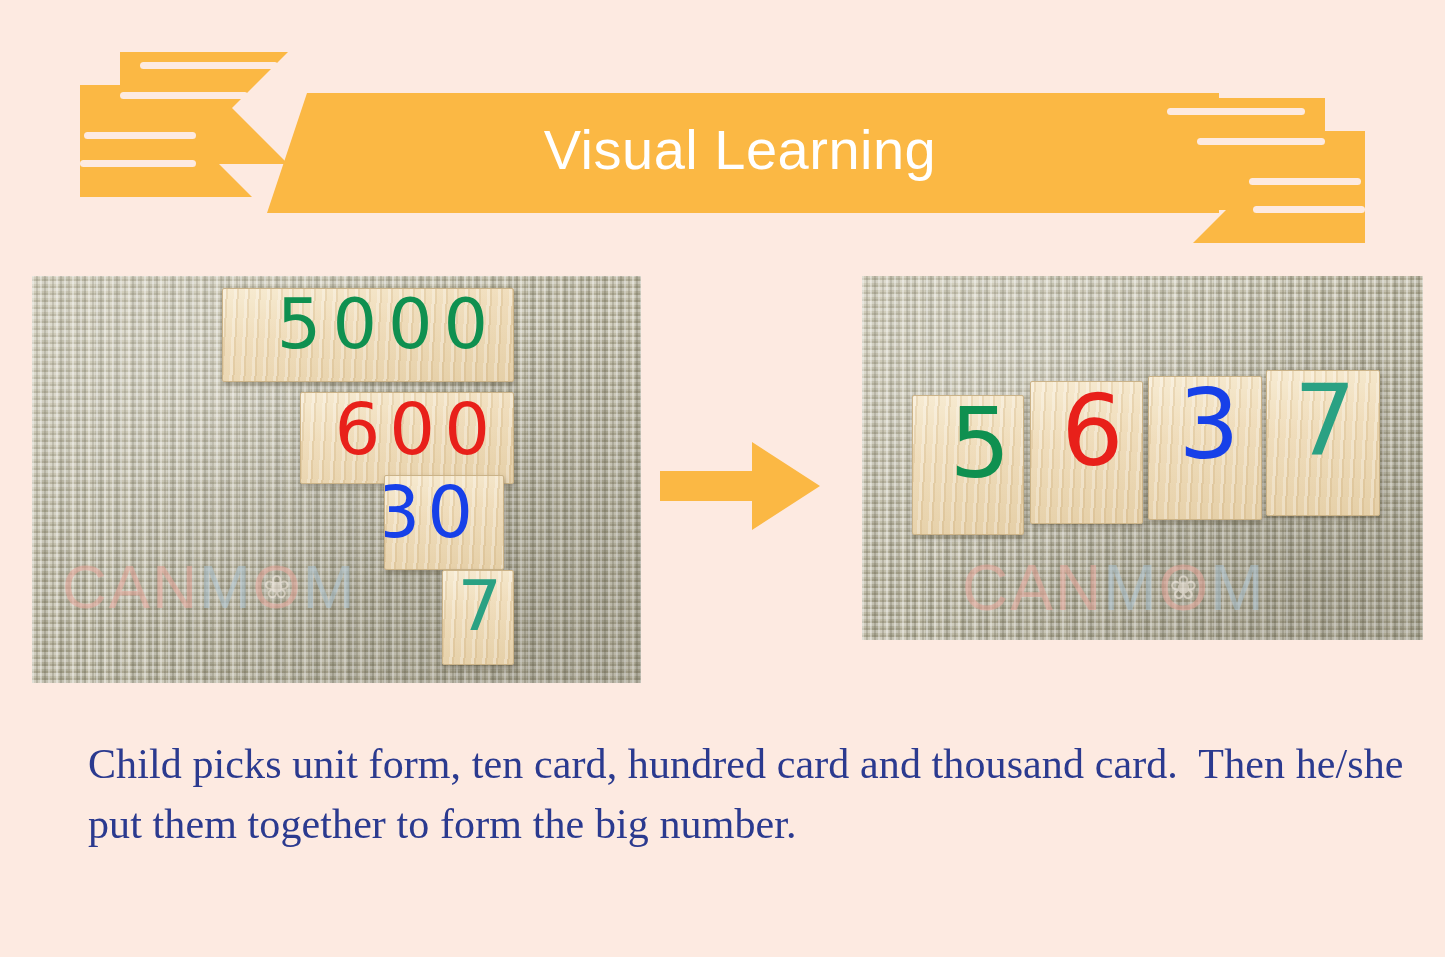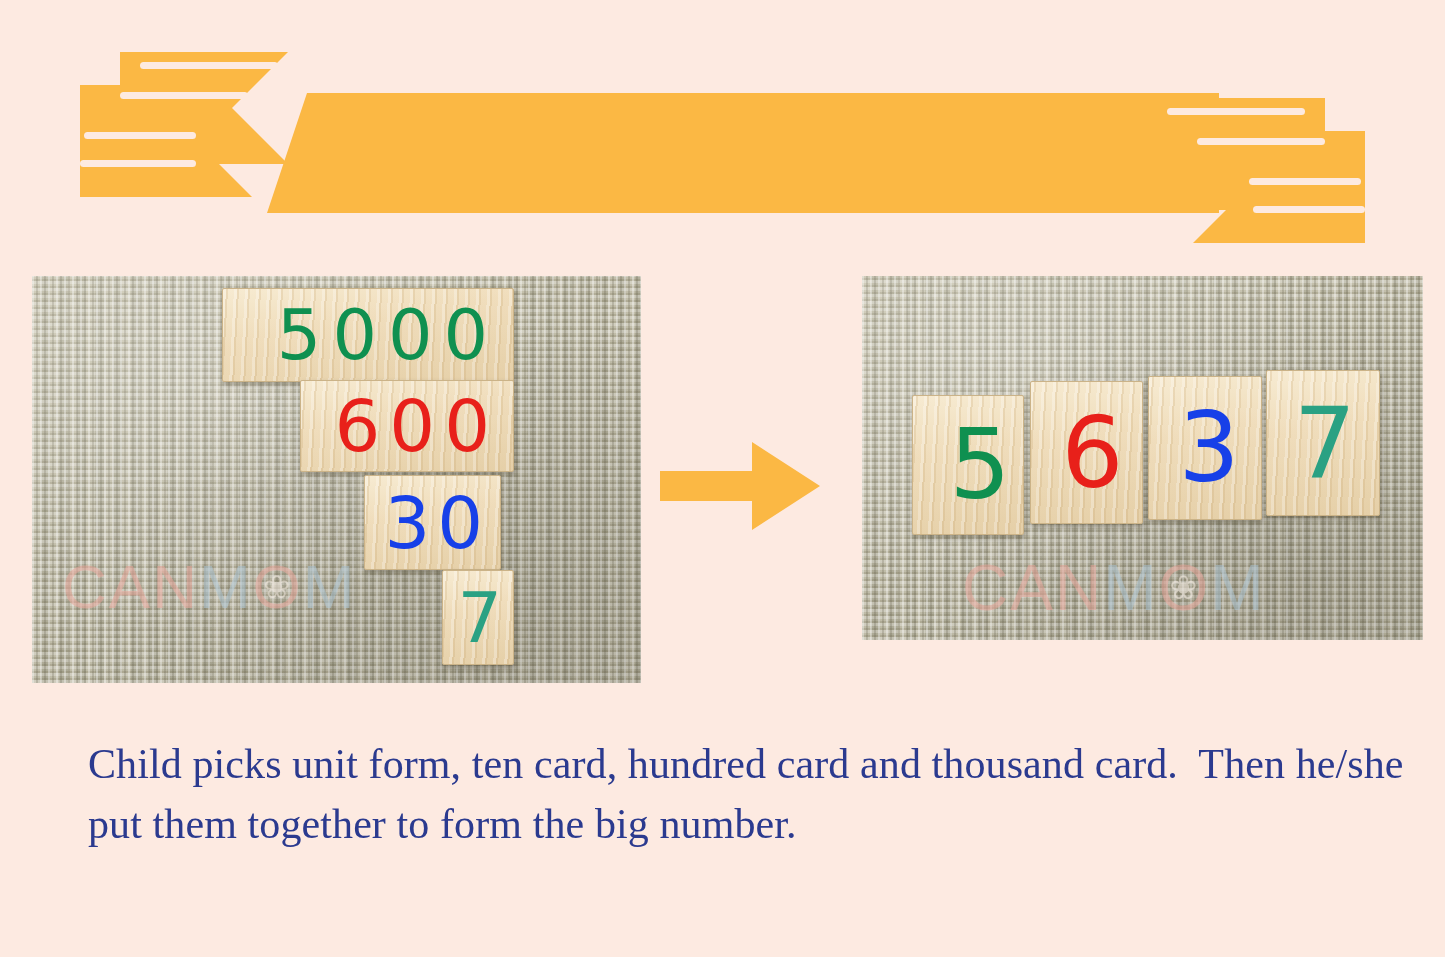--- a/index.html
+++ b/index.html
@@ -125,21 +125,21 @@
     background-image:
       repeating-linear-gradient(93deg,
         rgba(255,255,255,0.30) 0px, rgba(255,255,255,0.30) 3px,
         rgba(196,163,111,0.22) 3px, rgba(196,163,111,0.22) 5px,
         rgba(255,255,255,0.04) 5px, rgba(255,255,255,0.04) 11px),
       linear-gradient(170deg, #f7ead0 0%, #efdcb9 40%, #e4cda4 100%);
     border: 1px solid #cbb388;
     border-radius: 2px;
     box-shadow: 1px 3px 5px rgba(70,60,40,0.35);
     display: flex;
-    align-items: center;
+    align-items: flex-start;
     justify-content: flex-end;
     overflow: hidden;
   }
   .card .digits {
     font-family: "DejaVu Sans", sans-serif;
     font-weight: 400;
     line-height: 1;
     white-space: nowrap;
     display: block;
   }
@@ -192,38 +192,39 @@
       <g>
         <path d="M1325,98 L1157,98 L1213,154 L1157,210 L1325,210 Z" fill="#fbb844"></path>
         <path d="M1365,131 L1193,131 L1249,187 L1193,243 L1365,243 Z" fill="#fbb844"></path>
         <rect x="1167" y="108" width="138" height="7" rx="3.5" fill="#fdeae1"></rect>
         <rect x="1197" y="138" width="128" height="7" rx="3.5" fill="#fdeae1"></rect>
         <rect x="1249" y="178" width="112" height="7" rx="3.5" fill="#fdeae1"></rect>
         <rect x="1253" y="206" width="112" height="7" rx="3.5" fill="#fdeae1"></rect>
       </g>
     </svg>
 
+    <div class="banner-title">Visual Learning</div>
   </div>
 
   <div class="photo" style="left:32px; top:276px; width:609px; height:407px;">
     <div class="mat"></div>
 
     <div class="watermark" style="left:30px; top:280px; font-size:62px;">
       <span class="wm-can">CAN</span><span class="wm-m">M</span><span class="wm-o"><span>O</span><span class="wm-leaf">❀</span></span><span class="wm-m">M</span>
     </div>
 
     <div class="card" style="left:190px; top:12px; width:292px; height:94px; padding-right:14px;">
       <span class="digits c-green" style="font-size:70px; letter-spacing:11px;">5000</span>
     </div>
 
-    <div class="card" style="left:268px; top:104px; width:214px; height:92px; padding-right:14px;">
+    <div class="card" style="left:268px; top:116px; width:214px; height:92px; padding-right:14px;">
       <span class="digits c-red" style="font-size:72px; letter-spacing:9px;">600</span>
     </div>
 
-    <div class="card" style="left:332px; top:199px; width:137px; height:95px; padding-right:10px;">
+    <div class="card" style="left:352px; top:199px; width:120px; height:95px; padding-right:23px;">
       <span class="digits c-blue" style="font-size:72px; letter-spacing:7px;">30</span>
     </div>
 
     <div class="card" style="left:410px; top:294px; width:72px; height:95px; padding-right:11px;">
       <span class="digits c-teal" style="font-size:70px;">7</span>
     </div>
   </div>
 
   <svg class="arrow" style="left:660px; top:442px;" width="160" height="88" viewBox="0 0 160 88" xmlns="http://www.w3.org/2000/svg">
     <path d="M0,29 L92,29 L92,0 L160,44 L92,88 L92,59 L0,59 Z" fill="#fbb844"></path>

